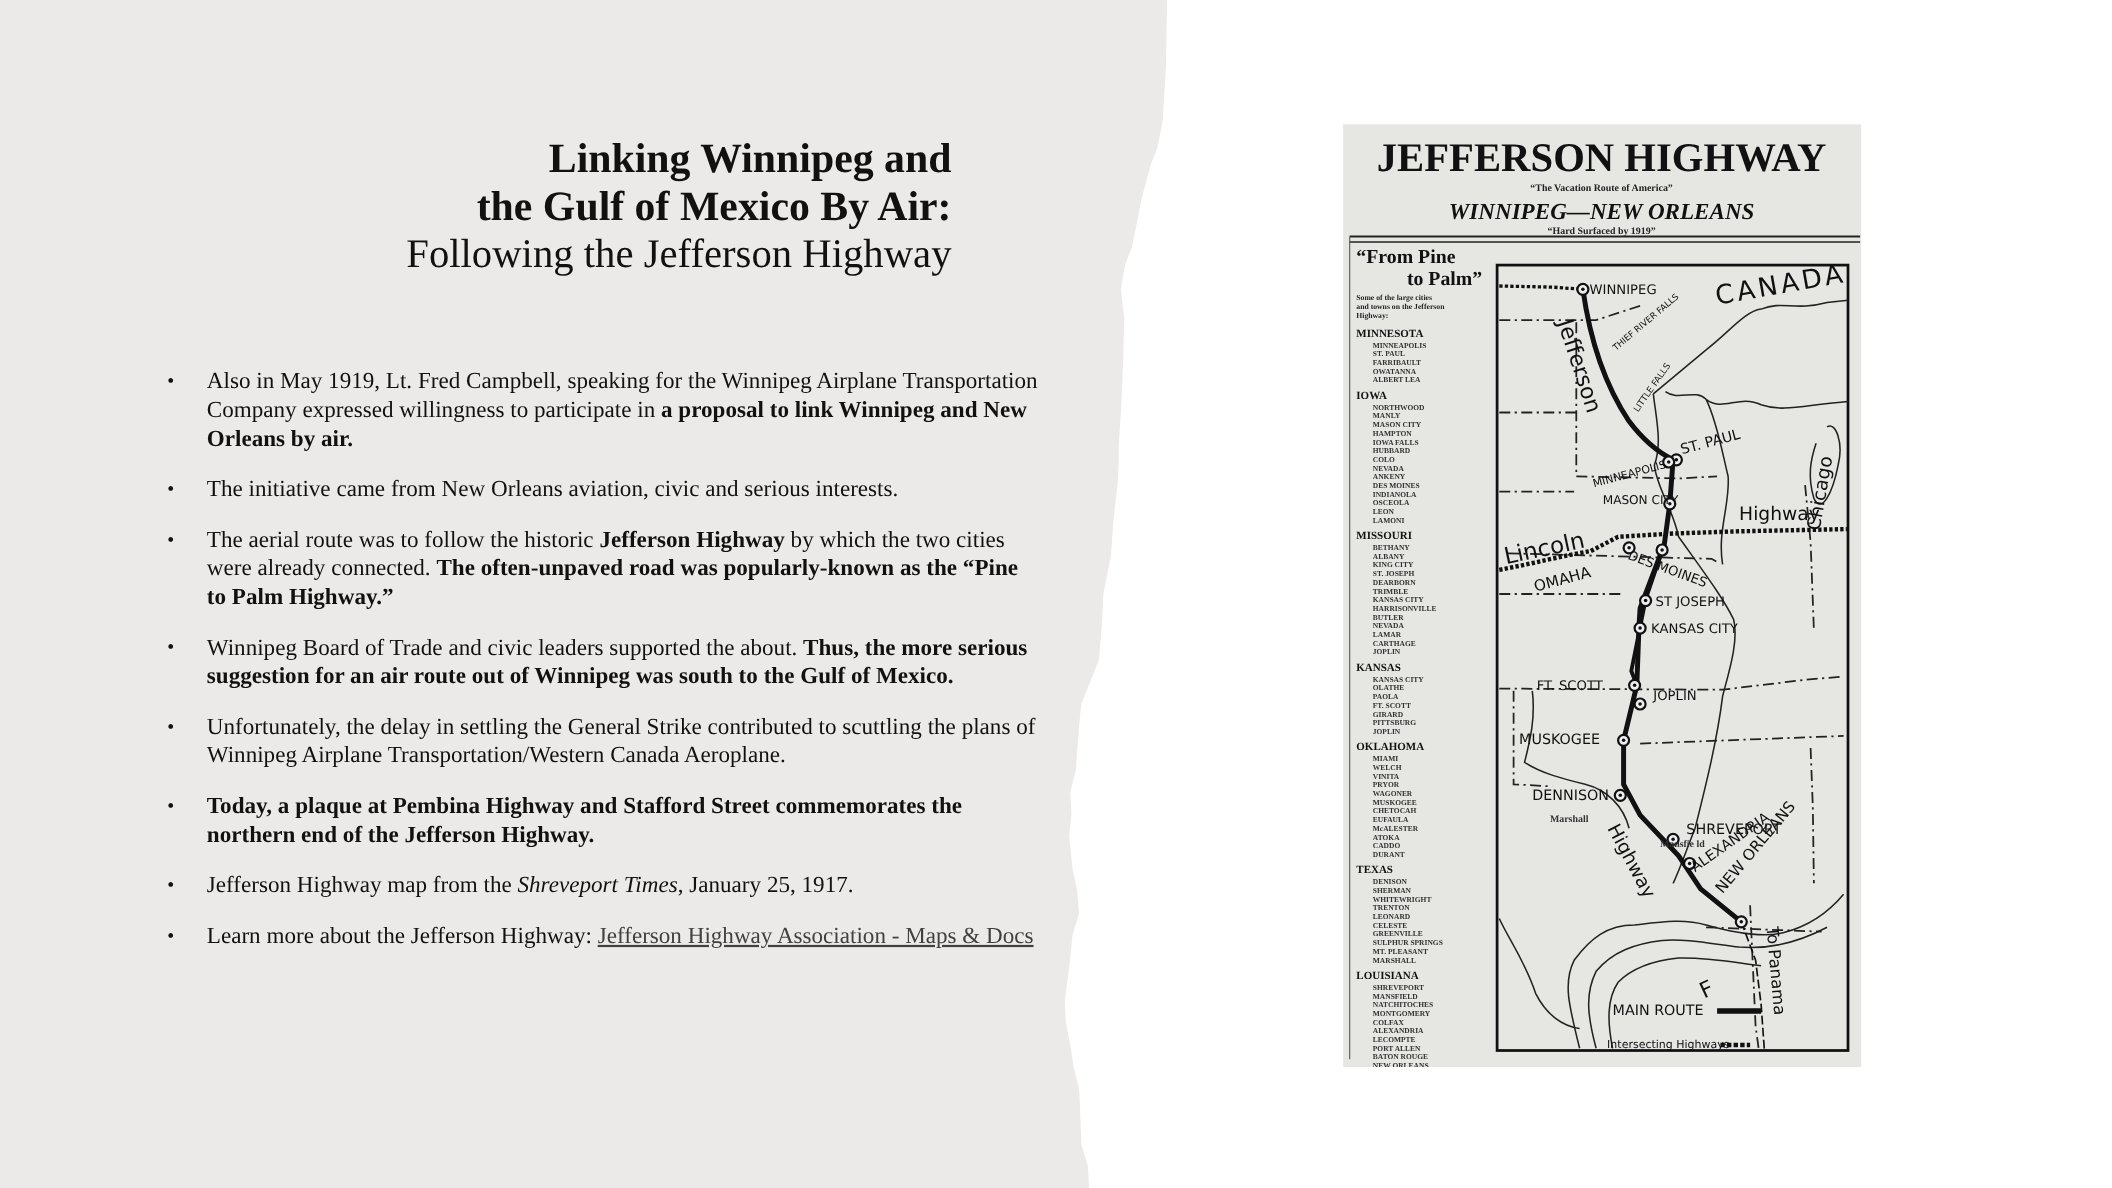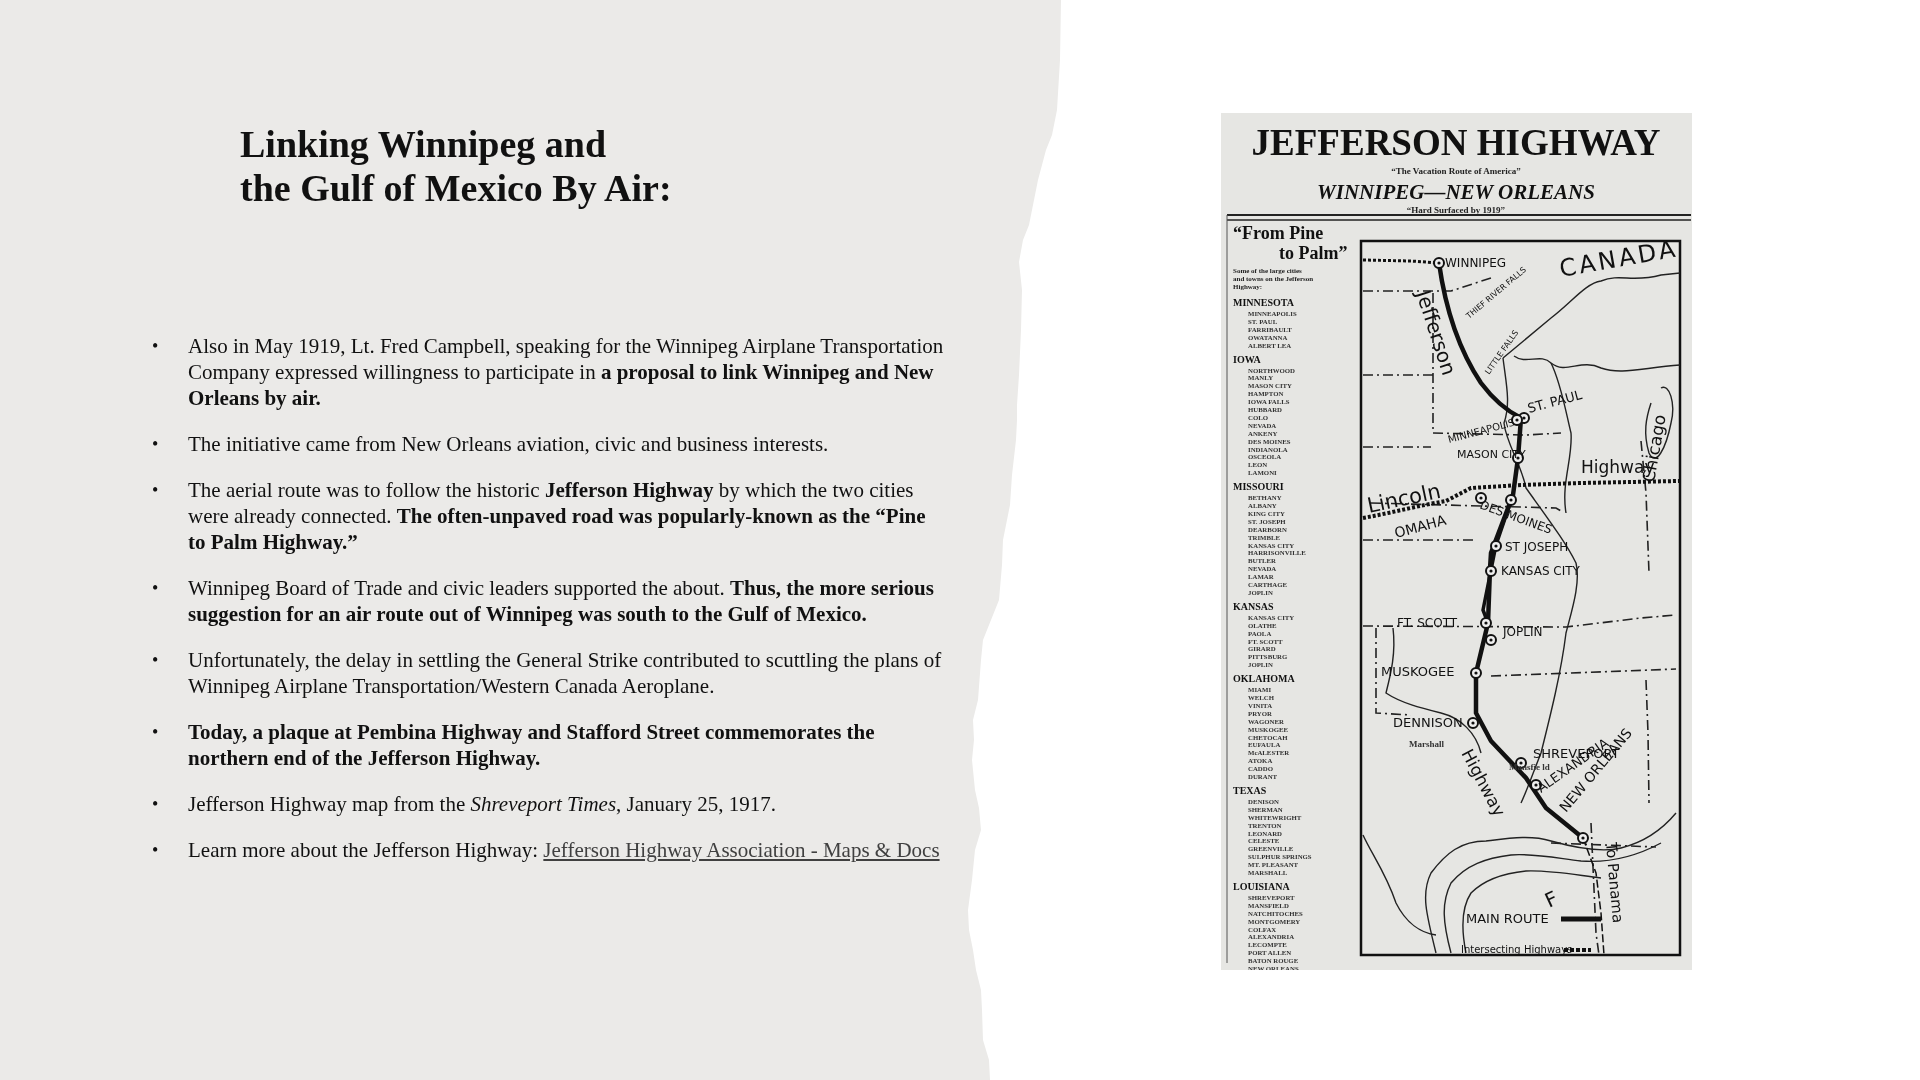--- a/index.html
+++ b/index.html
@@ -8,21 +8,21 @@
       background: #ffffff;
       font-family: "Liberation Serif", "DejaVu Serif", serif;
     }
     .left-panel {
       position: absolute; left: 0; top: 0; width: 1100px; height: 1080px;
       background: #ebeae8;
       clip-path: polygon(0 0, 1061px 0, 1060px 60px, 1057px 110px, 1052px 135px, 1046px 150px, 1038px 180px, 1034px 200px, 1031px 215px, 1029px 225px, 1023px 240px, 1019px 262px, 1022px 290px, 1021px 330px, 1019px 375px, 1017px 405px, 1017px 420px, 1016px 440px, 1012px 475px, 1010px 505px, 1003px 540px, 1002px 565px, 999px 600px, 983px 640px, 981px 660px, 978px 700px, 973px 720px, 974px 740px, 972px 760px, 975px 790px, 979px 808px, 981px 830px, 975px 850px, 972px 880px, 968px 910px, 969px 930px, 973px 950px, 976px 970px, 981px 990px, 982px 1010px, 983px 1040px, 989px 1060px, 990px 1080px, 0 1080px);
     }
     .title {
       position: absolute; left: 240px; top: 122px; width: 625px;
-      text-align: left; color: #111; font-size: 38px; line-height: 44px;
+      text-align: right; color: #111; font-size: 38px; line-height: 44px;
     }
     .title .l1, .title .l2 { font-weight: bold; display: block; }
     .title .l3 { display: block; font-size: 37px; }
     .bullets {
       position: absolute; left: 148px; top: 333px; width: 800px;
       margin: 0; padding: 0; list-style: none; color: #111;
       font-size: 21px; line-height: 26px;
     }
     .bullets li { position: relative; padding-left: 40px; margin-bottom: 20px; }
     .bullets li .dot {
@@ -40,25 +40,26 @@
     .m-sans { font-family: "DejaVu Sans", sans-serif; }
   </style>
 </head>
 <body>
 
 <div class="left-panel"></div>
 
 <div class="title">
   <span class="l1">Linking Winnipeg and</span>
   <span class="l2">the Gulf of Mexico By Air:</span>
+  <span class="l3">Following the Jefferson Highway</span>
 </div>
 
 <ul class="bullets" id="bullets">
     <li><span class="dot">•</span><span>Also in May 1919, Lt. Fred Campbell, speaking for the Winnipeg Airplane Transportation Company expressed willingness to participate in </span><b>a proposal to link Winnipeg and New Orleans by air.</b></li>
-    <li><span class="dot">•</span><span>The initiative came from New Orleans aviation, civic and business interests.</span></li>
+    <li><span class="dot">•</span><span>The initiative came from New Orleans aviation, civic and serious interests.</span></li>
     <li><span class="dot">•</span><span>The aerial route was to follow the historic </span><b>Jefferson Highway</b><span> by which the two cities were already connected. </span><b>The often-unpaved road was popularly-known as the “Pine to Palm Highway.”</b></li>
     <li><span class="dot">•</span><span>Winnipeg Board of Trade and civic leaders supported the about. </span><b>Thus, the more serious suggestion for an air route out of Winnipeg was south to the Gulf of Mexico.</b></li>
     <li><span class="dot">•</span><span>Unfortunately, the delay in settling the General Strike contributed to scuttling the plans of Winnipeg Airplane Transportation/Western Canada Aeroplane.</span></li>
     <li><span class="dot">•</span><b>Today, a plaque at Pembina Highway and Stafford Street commemorates the northern end of the Jefferson Highway.</b></li>
     <li><span class="dot">•</span><span>Jefferson Highway map from the </span><i>Shreveport Times</i><span>, January 25, 1917.</span></li>
     <li><span class="dot">•</span><span>Learn more about the Jefferson Highway: </span><a href="#">Jefferson Highway Association - Maps &amp; Docs</a></li>
   </ul>
 
 <div class="map-wrap">
   <svg id="map-svg" width="471" height="857" viewBox="0 0 471 857" xmlns="http://www.w3.org/2000/svg">

